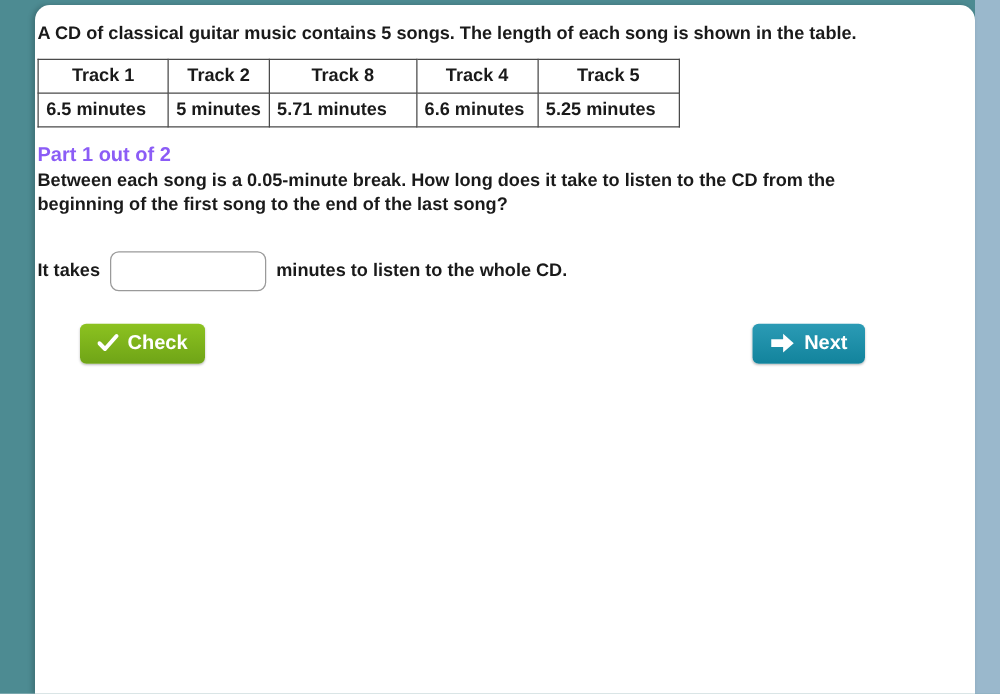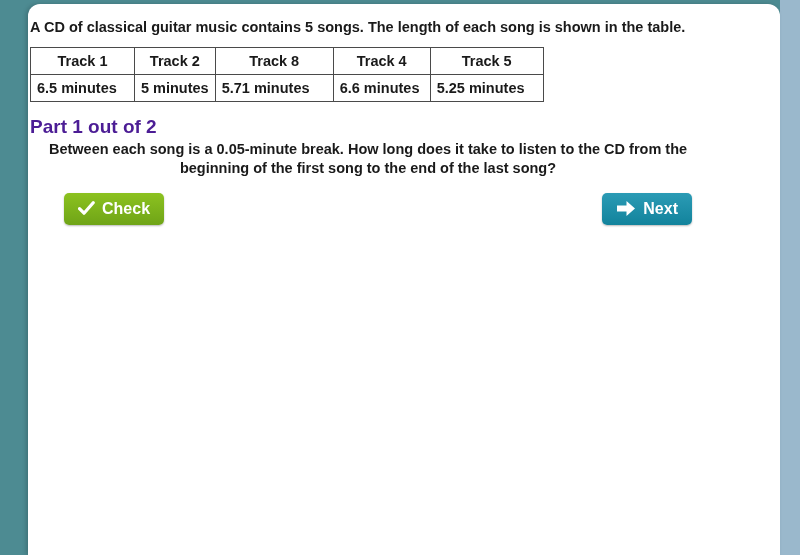--- a/index.html
+++ b/index.html
@@ -57,33 +57,32 @@
     font-size: 14.5px;
     font-weight: bold;
     color: #1a1a1a;
     height: 27px;
     padding: 0 6px;
     white-space: nowrap;
   }
   #track-table th { font-weight: bold; }
   
   #part-label {
-    font-size: 19px;
+    font-size: 16px;
     font-weight: bold;
-    color: #4c1d95;
+    color: #8b5cf6;
     margin: 14px 0 0 0;
   }
   #question-text {
     font-size: 14.5px;
     font-weight: bold;
     color: #1a1a1a;
     line-height: 1.35;
     margin: 2px 0 0 0;
     max-width: 676px;
-    text-align: center;
   }
   
   #answer-row {
     display: flex;
     align-items: center;
     margin-top: 26px;
     font-size: 14.5px;
     font-weight: bold;
     color: #1a1a1a;
   }
@@ -99,21 +98,21 @@
     font-weight: bold;
     color: #1a1a1a;
     padding: 0 8px;
     outline: none;
   }
   
   #buttons-row {
     display: flex;
     align-items: center;
     justify-content: space-between;
-    margin-top: 14px;
+    margin-top: 26px;
     padding: 0 70px 0 34px;
   }
   .action-button {
     display: inline-flex;
     align-items: center;
     gap: 7px;
     border: none;
     border-radius: 5px;
     color: #ffffff;
     font-family: "Liberation Sans", sans-serif;
@@ -158,20 +157,25 @@
         <td>5.71 minutes</td>
         <td>6.6 minutes</td>
         <td>5.25 minutes</td>
       </tr>
     </tbody>
   </table>
 
   <p id="part-label">Part 1 out of 2</p>
   <p id="question-text">Between each song is a 0.05-minute break. How long does it take to listen to the CD from the beginning of the first song to the end of the last song?</p>
 
+  <div id="answer-row">
+    <span>It takes</span>
+    <input id="answer-input" type="text" placeholder="" style="">
+    <span>minutes to listen to the whole CD.</span>
+  </div>
 
   <div id="buttons-row">
     <button id="check-button" class="action-button">
       <span class="btn-icon">
         <svg width="17" height="15" viewBox="0 0 17 15" aria-hidden="true">
           <path d="M1.5 7.6 L6 12.2 L15.2 1.8" fill="none" stroke="#ffffff" stroke-width="3.2" stroke-linecap="round" stroke-linejoin="round"></path>
         </svg>
       </span>
       <span>Check</span>
     </button>

